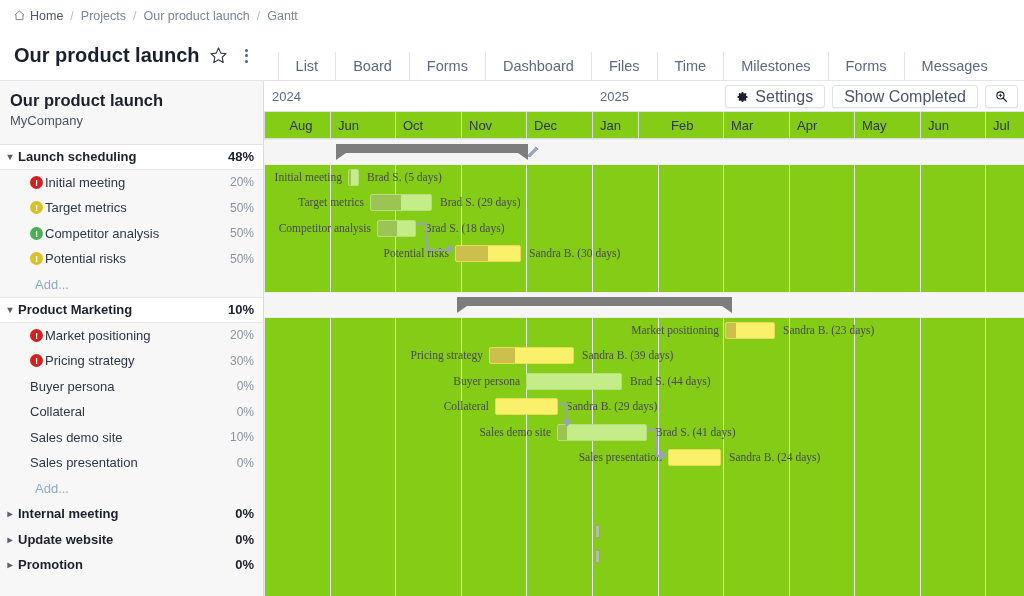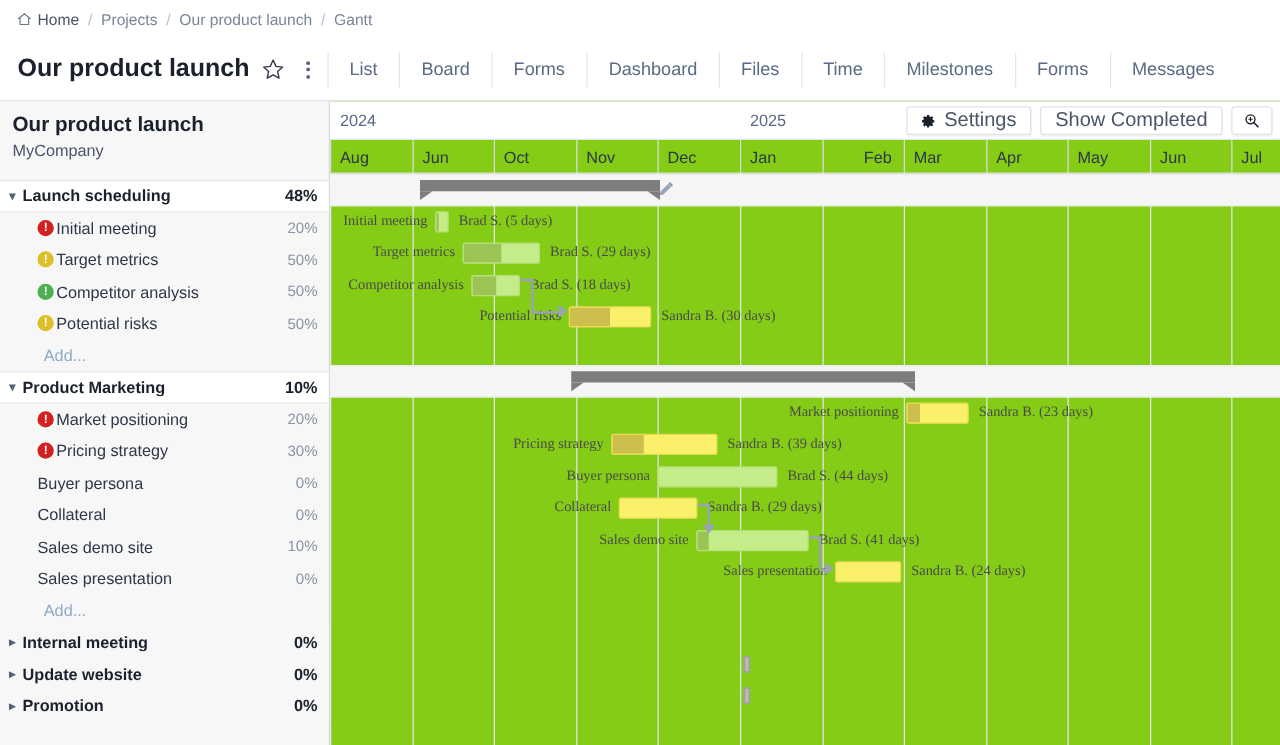--- a/index.html
+++ b/index.html
@@ -35,21 +35,21 @@
   .proj-title {
     font-size: 20px; font-weight: bold; color: #1a202c;
     padding-left: 14px; white-space: nowrap;
   }
   .star-btn { margin-left: 9px; width: 19px; height: 19px; display:block; cursor:pointer;}
   .kebab {
     margin-left: 12px; width: 14px; display: flex; flex-direction: column;
     align-items: center; gap: 2.5px; cursor: pointer; padding: 3px 0;
   }
   .kebab i { width: 3px; height: 3px; border-radius: 50%; background: #55617a; display:block;}
-  .tabs { display: flex; align-items: center; height: 100%; margin-left: 8px; }
+  .tabs { display: flex; align-items: flex-end; height: 100%; margin-left: 24px; }
   .tab {
     padding: 0 17px;
     height: 28px; line-height: 28px;
     font-size: 14.5px; color: #5a6a85;
     border-left: 1px solid #e2e6ec;
     white-space: nowrap; cursor: pointer;
   }
   .tab:first-child { border-left: 1px solid #e2e6ec; }
 
   
@@ -327,27 +327,27 @@
             <circle cx="10" cy="10" r="6.6" fill="none" stroke="#1a202c" stroke-width="2"></circle>
             <line x1="14.8" y1="14.8" x2="21" y2="21" stroke="#1a202c" stroke-width="2.4" stroke-linecap="round"></line>
             <line x1="6.8" y1="10" x2="13.2" y2="10" stroke="#1a202c" stroke-width="1.7"></line>
             <line x1="10" y1="6.8" x2="10" y2="13.2" stroke="#1a202c" stroke-width="1.7"></line>
           </svg>
         </div>
       </div>
     </div>
 
     <div class="months" id="month-wrap">
-        <div class="month" style="left: 0px; width: 66px;">Aug</div>
+        <div class="month" style="left: 0px; width: 66px; text-align: center;">Aug</div>
         <div class="month" style="left: 66px; width: 65px;">Jun</div>
         <div class="month" style="left: 131px; width: 66px;">Oct</div>
         <div class="month" style="left: 197px; width: 65px;">Nov</div>
         <div class="month" style="left: 262px; width: 66px;">Dec</div>
         <div class="month" style="left: 328px; width: 66px;">Jan</div>
-        <div class="month" style="left: 394px; width: 65px; padding-left: 32px;">Feb</div>
+        <div class="month" style="left: 374px; width: 65px; padding-left: 32px;">Feb</div>
         <div class="month" style="left: 459px; width: 66px;">Mar</div>
         <div class="month" style="left: 525px; width: 65px;">Apr</div>
         <div class="month" style="left: 590px; width: 66px;">May</div>
         <div class="month" style="left: 656px; width: 65px;">Jun</div>
         <div class="month" style="left: 721px; width: 39px;">Jul</div>
       </div>
 
     <div class="grid-area" id="grid">
         <div class="vline" style="left: 0px;"></div>
         <div class="vline" style="left: 66px;"></div>

